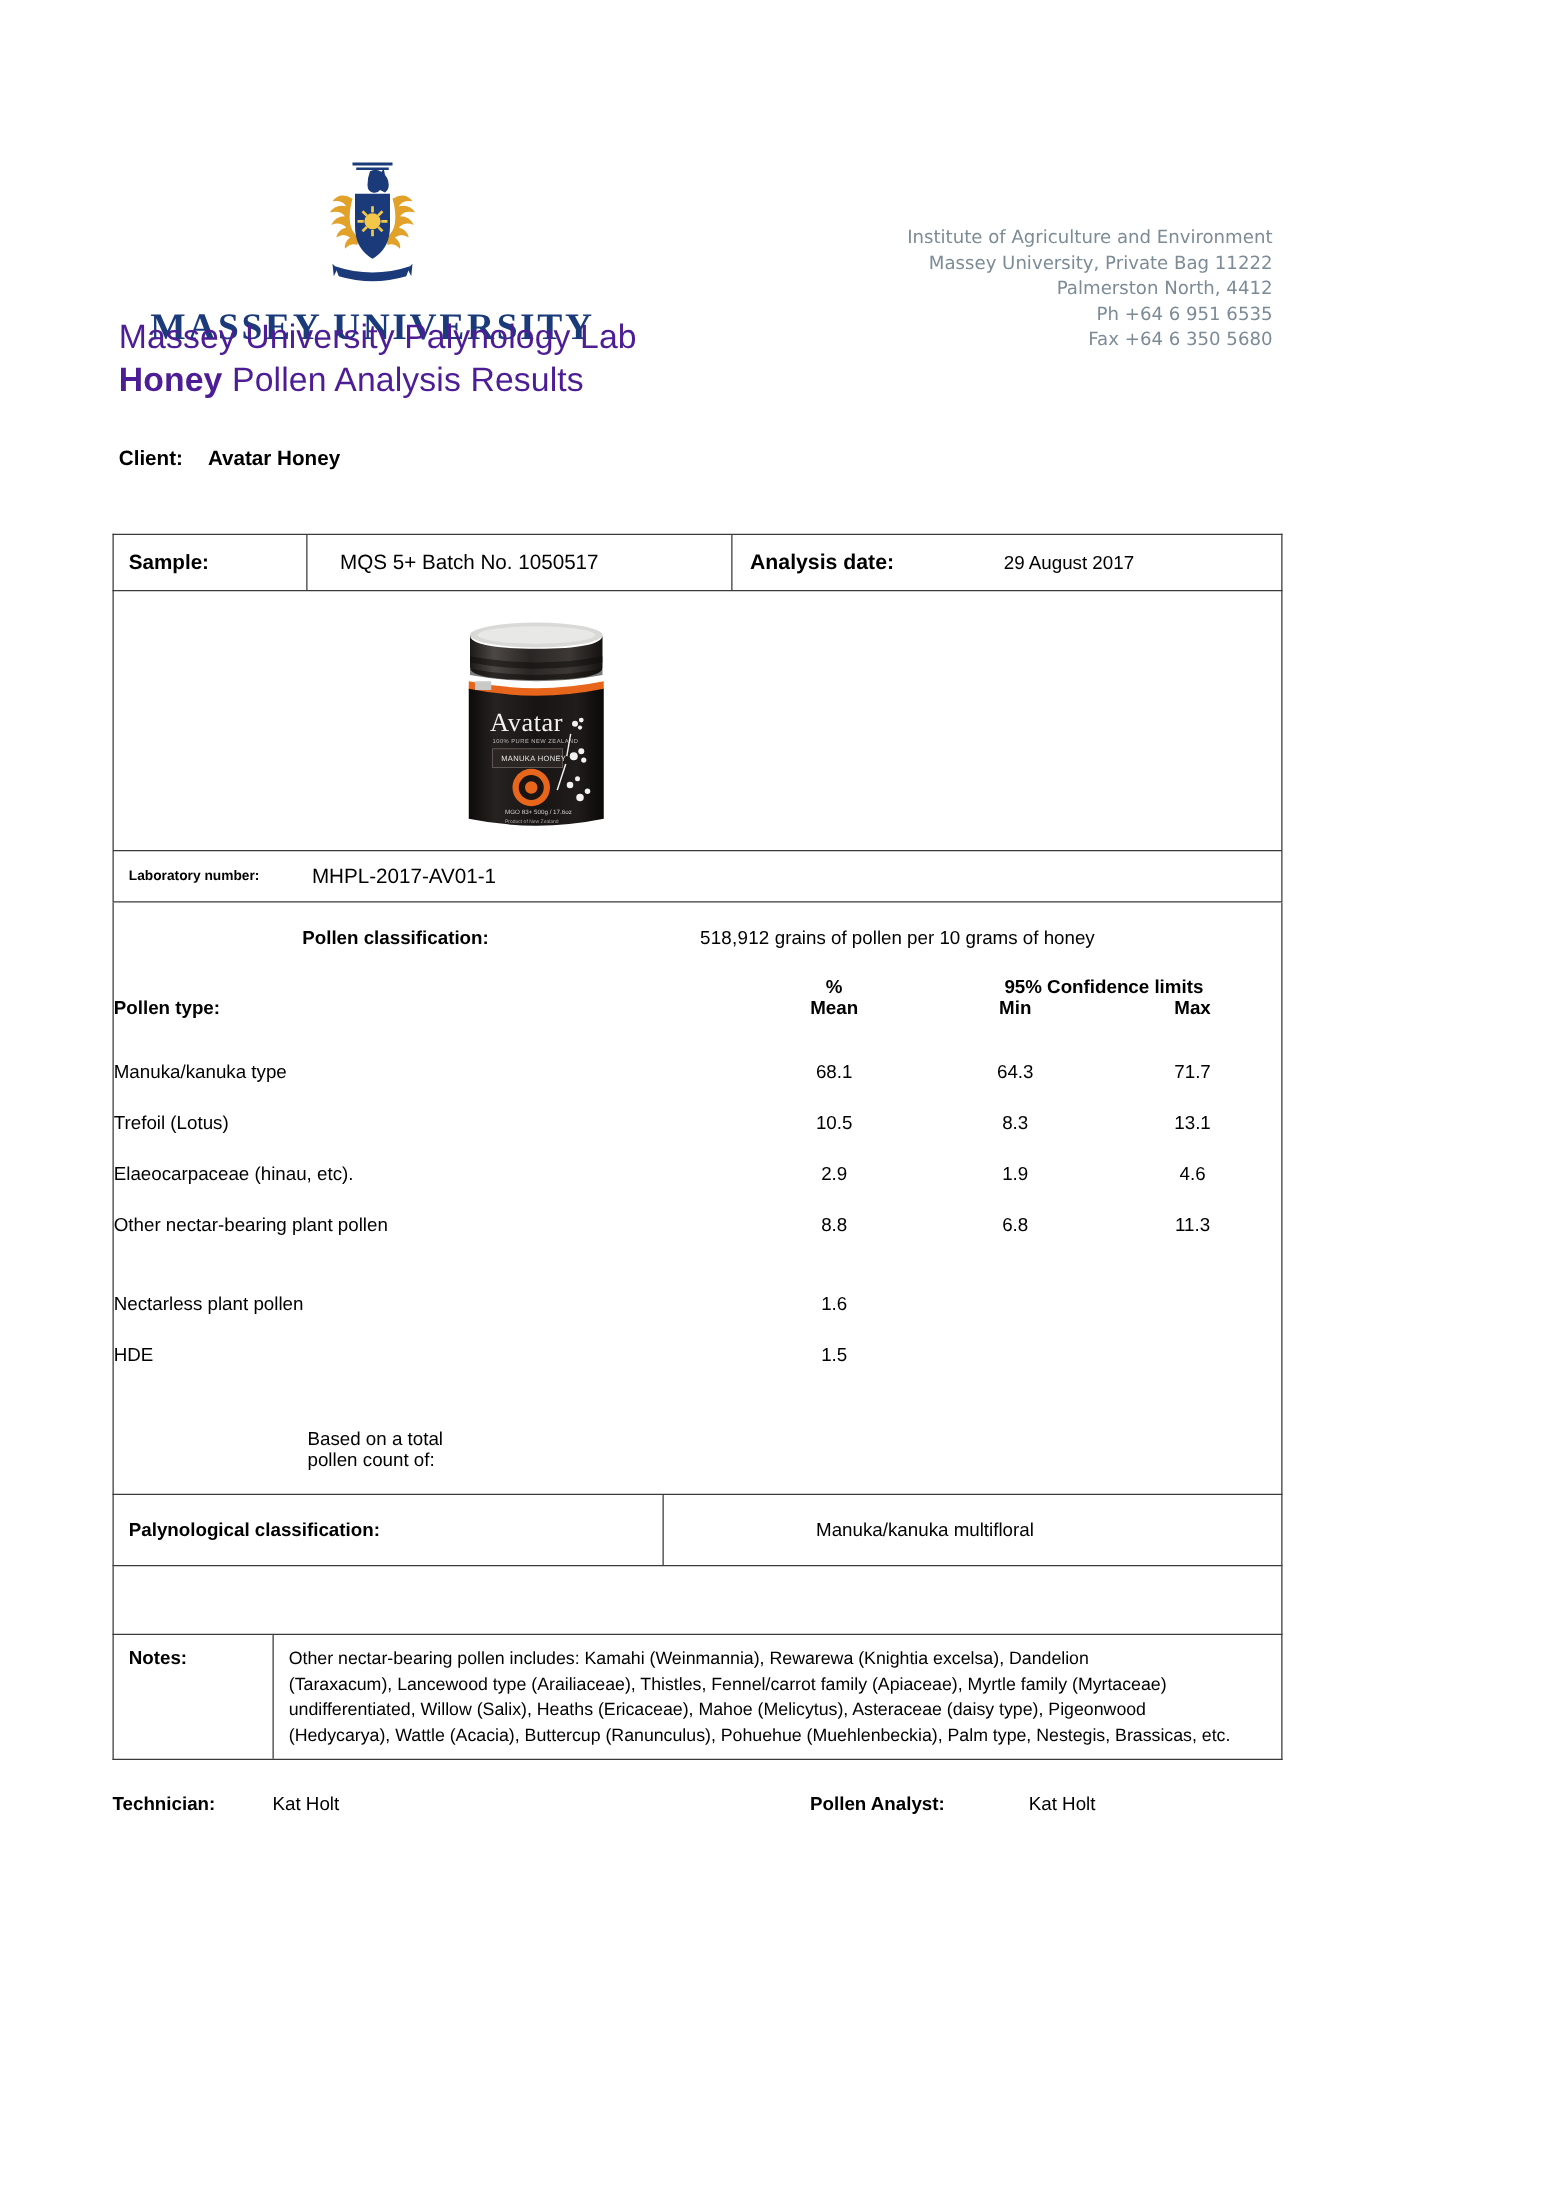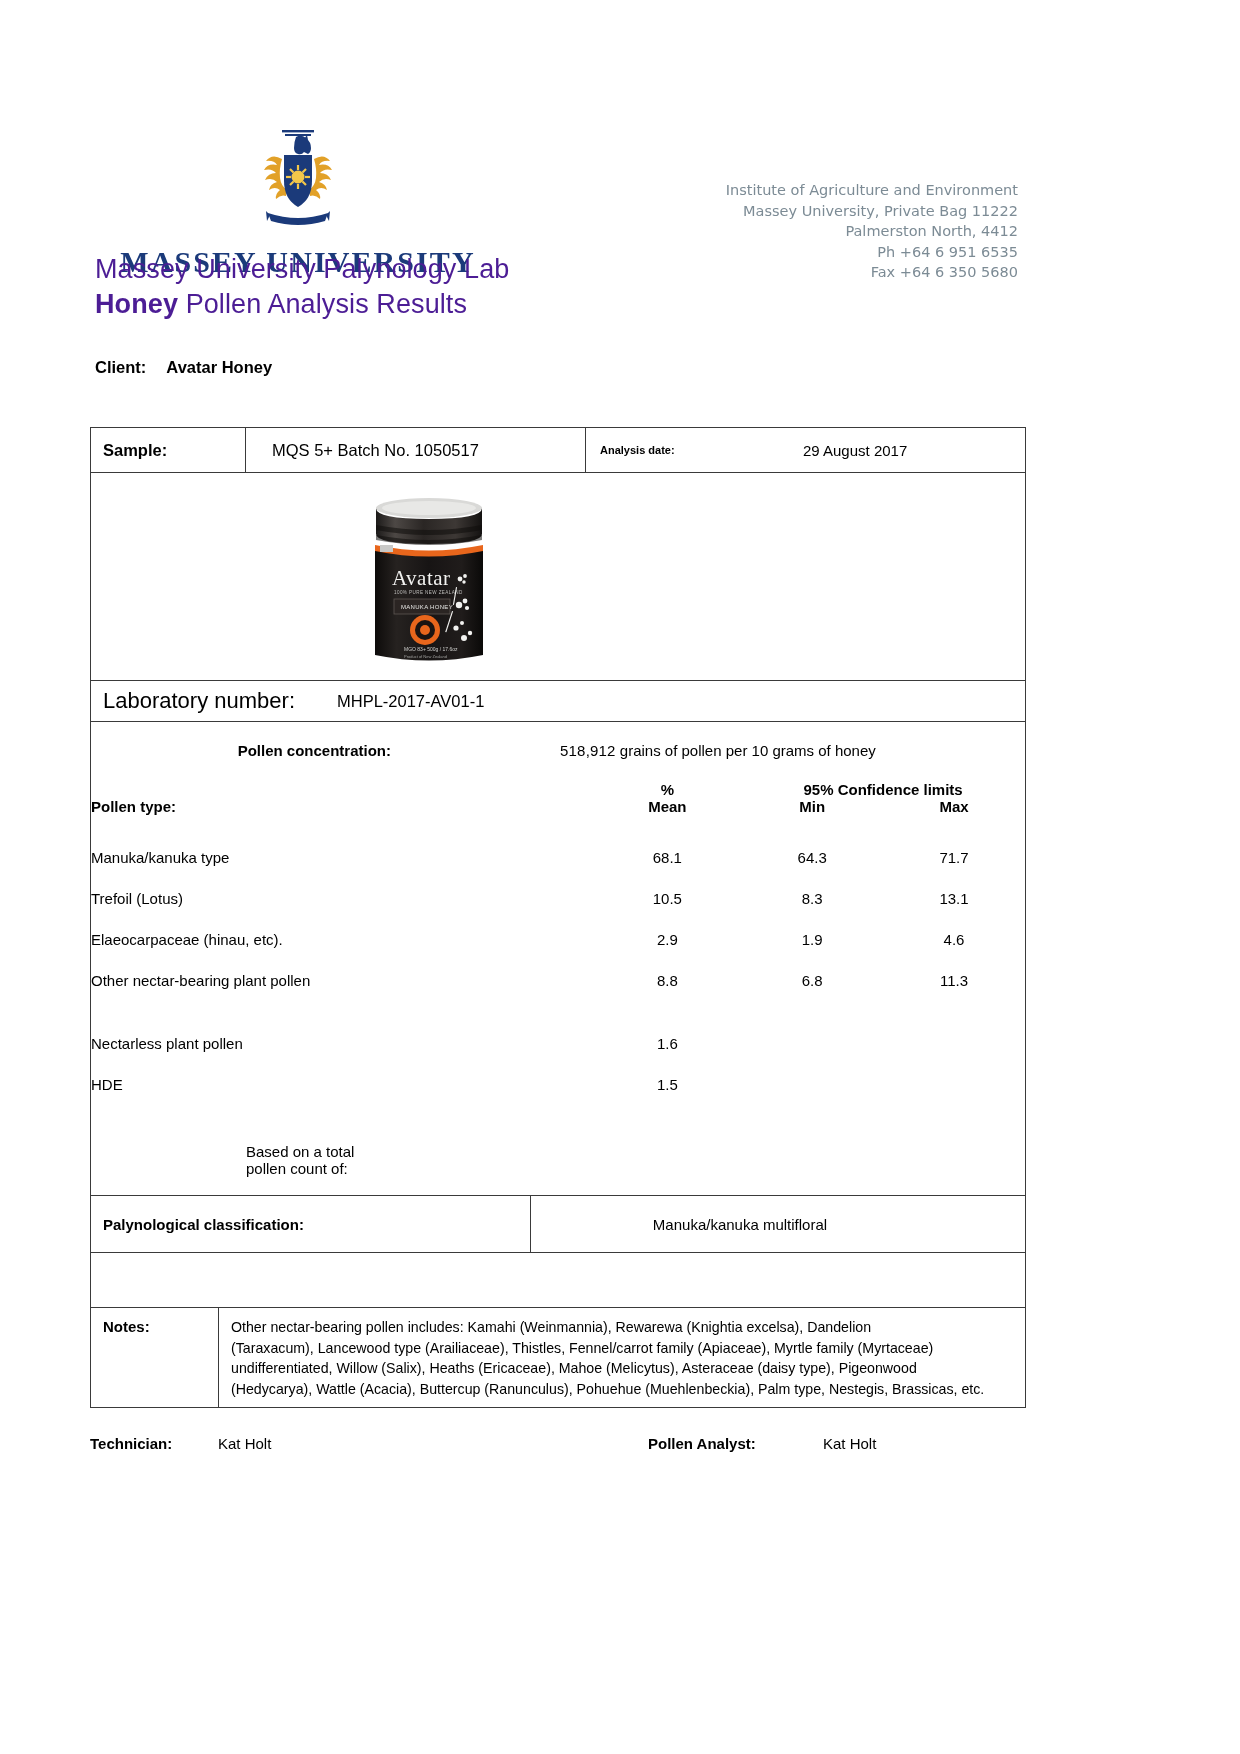--- a/index.html
+++ b/index.html
@@ -34,27 +34,27 @@
   .client-row .cval{margin-left:20px;}
 
   
   .sheet{position:absolute;left:90px;top:427px;width:936px;}
   .row{display:flex;}
   .b{font-weight:700;}
 
   .r-sample{height:44px;border:1px solid #3a3a3a;border-bottom:none;}
   .r-sample .c1{width:155px;border-right:1px solid #3a3a3a;display:flex;align-items:center;padding-left:12px;box-sizing:border-box;font-weight:700;font-size:16.5px;}
   .r-sample .c2{width:340px;border-right:1px solid #3a3a3a;display:flex;align-items:center;padding-left:26px;box-sizing:border-box;font-size:16.5px;}
-  .r-sample .c3{width:195px;display:flex;align-items:center;padding-left:14px;box-sizing:border-box;font-weight:700;font-size:11px;}
+  .r-sample .c3{width:195px;display:flex;align-items:center;padding-left:14px;box-sizing:border-box;font-weight:700;font-size:17px;}
   .r-sample .c4{flex:1;display:flex;align-items:center;padding-left:22px;box-sizing:border-box;font-size:15px;}
 
   .r-photo{height:207px;border:1px solid #3a3a3a;border-bottom:none;position:relative;}
 
   .r-lab{height:40px;border:1px solid #3a3a3a;display:flex;align-items:center;}
-  .r-lab .l1{font-weight:400;font-size:22px;padding-left:12px;}
+  .r-lab .l1{font-weight:700;font-size:11px;padding-left:12px;}
   .r-lab .l2{font-size:16.5px;padding-left:42px;}
 
   .r-data{border-left:1px solid #3a3a3a;border-right:1px solid #3a3a3a;border-bottom:1px solid #3a3a3a;padding:20px 0 18px 0;}
 
   .pc-row{display:flex;font-size:15px;padding-bottom:22px;}
   .pc-lab{width:300px;text-align:right;font-weight:700;padding-right:0;}
   .pc-val{padding-left:137px;}
   .pc-val .num{letter-spacing:.2px;margin-left:32px;}
 
   .ptable{width:100%;border-collapse:collapse;font-size:15px;}
@@ -232,21 +232,21 @@
     </div>
 
     <div class="r-lab">
       <span class="l1">Laboratory number:</span>
       <span class="l2">MHPL-2017-AV01-1</span>
     </div>
 
     <div class="r-data">
 
       <div class="pc-row">
-        <div class="pc-lab">Pollen concentration:</div>
+        <div class="pc-lab">Pollen classification:</div>
         <div class="pc-val"><span class="num">518,912</span> <span>grains of pollen per 10 grams of honey</span></div>
       </div>
 
       <table class="ptable">
         <tbody>
             <tr>
           <td class="col-name"></td>
           <td class="col-mean hdr-pct">%</td>
           <td class="col-min hdr-cl" colspan="2">95% Confidence limits</td>
         </tr>

